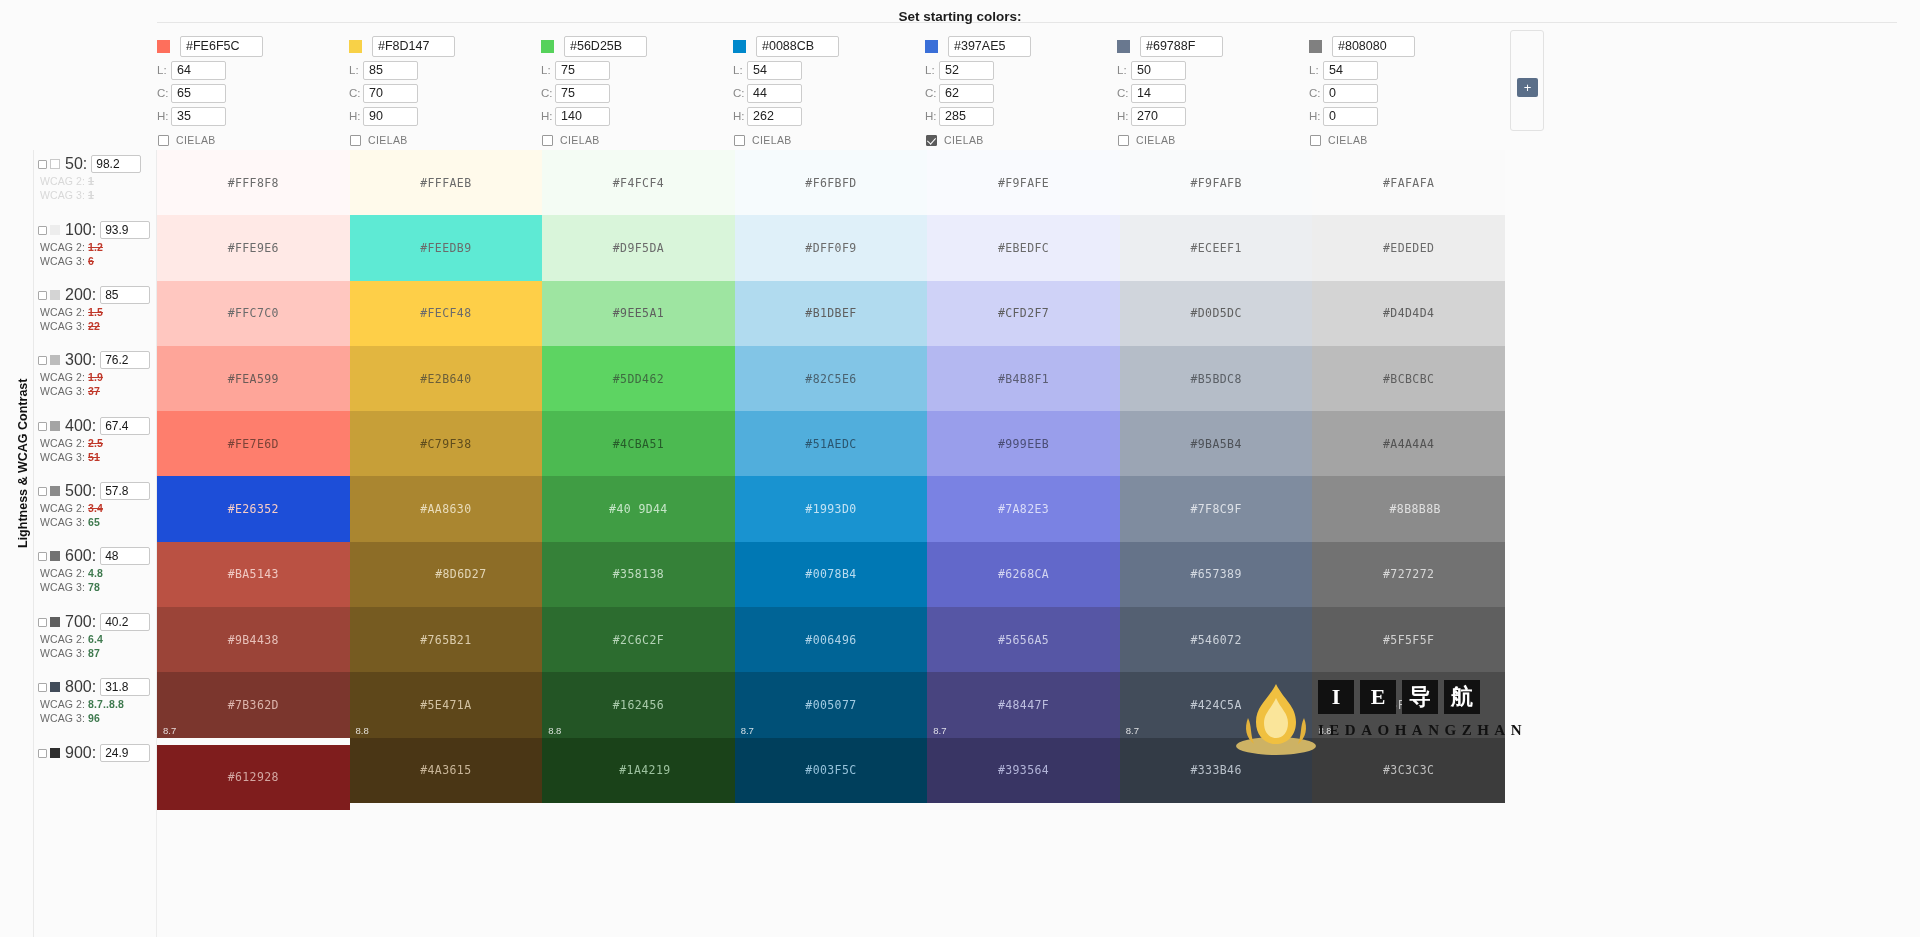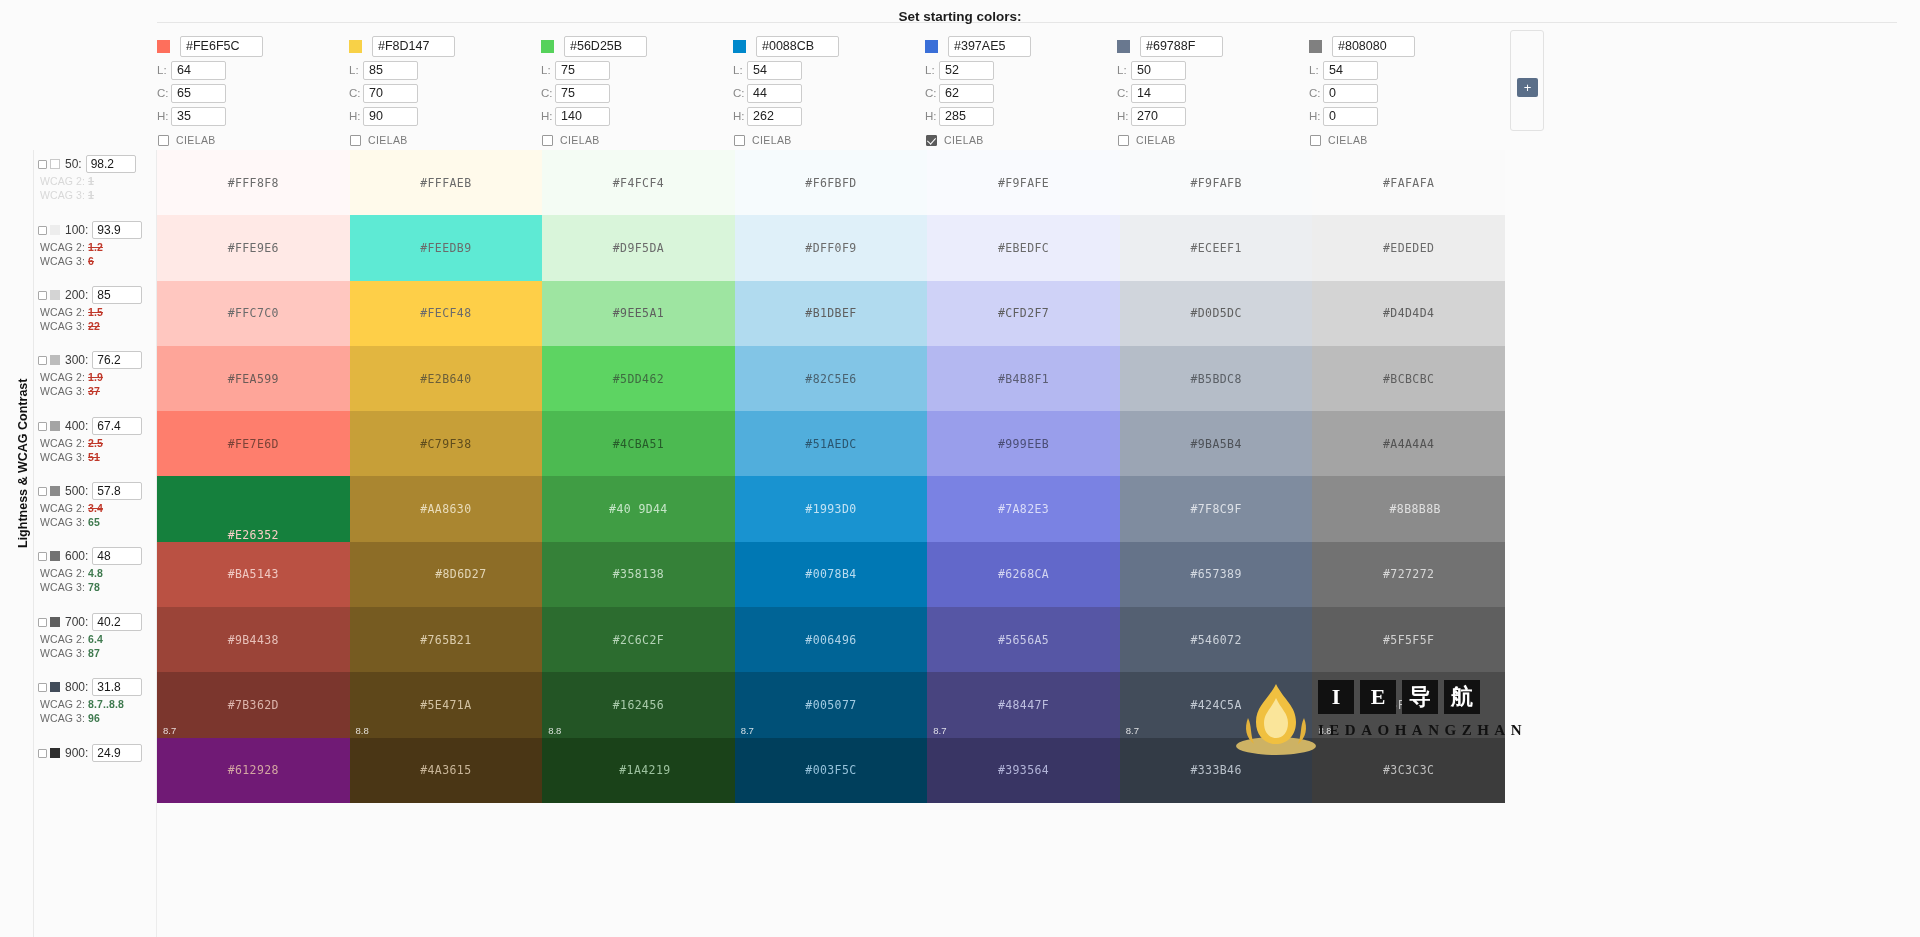--- a/index.html
+++ b/index.html
@@ -129,21 +129,21 @@
     left: 33px; top: 0; width: 1px; height: 787px;
     background: #e9e9e9;
   }
   .step-row { position: absolute; left: 38px; width: 118px; }
   .step-head { display: flex; align-items: center; height: 18px; }
   .step-cb {
     width: 9px; height: 9px; border: 1px solid #a8a8a8; background: #fff;
     border-radius: 1px; margin-right: 3px; flex: 0 0 9px;
   }
   .step-chip { width: 10px; height: 10px; margin-right: 5px; flex: 0 0 10px; }
-  .step-label { font-size: 12px; color: #3a3a3a; margin-right: 4px; white-space: nowrap; }
+  .step-label { font-size: 16px; color: #3a3a3a; margin-right: 4px; white-space: nowrap; }
   .step-input {
     width: 50px; height: 18px;
     border: 1px solid #c9c9c9; background: #fff; border-radius: 2px;
     font-size: 12px; color: #181818; padding: 0 4px; line-height: 16px;
   }
   .wcag-line { font-size: 10.5px; margin-top: 2px; margin-left: 2px; color: #6a6a6a; letter-spacing: .1px; }
   .wcag-line .v { font-weight: bold; }
   .wcag-line .pass { color: #3f7a4f; }
   .wcag-line .fail { color: #c0392b; text-decoration: line-through; }
   .wcag-line.faded { color: #d8d8d8; }
@@ -591,21 +591,21 @@
           <span class="cell-hex" style="color: rgb(75, 78, 118);">#999EEB</span>
         </div>
         <div class="cell" style="background: rgb(155, 165, 180);">
           <span class="cell-hex" style="color: rgb(78, 82, 88);">#9BA5B4</span>
         </div>
         <div class="cell" style="background: rgb(164, 164, 164);">
           <span class="cell-hex" style="color: rgb(82, 82, 82);">#A4A4A4</span>
         </div>
       </div>
       <div class="grid-row">
-        <div class="cell" style="background: #15803d; align-items: flex-end;">
+        <div class="cell" style="background: #1d4ed8;">
           <span class="cell-hex" style="color: rgb(247, 205, 198);">#E26352</span>
         </div>
         <div class="cell" style="background: rgb(170, 134, 48);">
           <span class="cell-hex" style="color: rgb(233, 220, 187);">#AA8630</span>
         </div>
         <div class="cell" style="background: rgb(64, 157, 68);">
           <span class="cell-hex" style="color: rgb(198, 230, 200);">#40 9D44</span>
         </div>
         <div class="cell" style="background: rgb(25, 147, 208);">
           <span class="cell-hex" style="color: rgb(195, 226, 243);">#1993D0</span>
@@ -690,21 +690,21 @@
         <div class="cell" style="background: rgb(66, 76, 90);">
           <span class="cell-hex" style="color: rgb(195, 202, 211);">#424C5A</span>
           <span class="cell-ratio">8.7</span>
         </div>
         <div class="cell" style="background: rgb(76, 76, 76);">
           <span class="cell-hex" style="color: rgb(200, 200, 200);">#5F5F5F</span>
           <span class="cell-ratio">8.8</span>
         </div>
       </div>
       <div class="grid-row">
-        <div class="cell" style="background: #701a75;">
+        <div class="cell" style="background: #7f1d1d; margin-top: 7px;">
           <span class="cell-hex" style="color: rgb(211, 167, 162);">#612928</span>
         </div>
         <div class="cell" style="background: rgb(74, 54, 21);">
           <span class="cell-hex" style="color: rgb(201, 182, 153);">#4A3615</span>
         </div>
         <div class="cell" style="background: rgb(26, 66, 25); padding-left: 13px;">
           <span class="cell-hex" style="color: rgb(157, 194, 159);">#1A4219</span>
         </div>
         <div class="cell" style="background: rgb(0, 63, 92);">
           <span class="cell-hex" style="color: rgb(150, 194, 218);">#003F5C</span>

